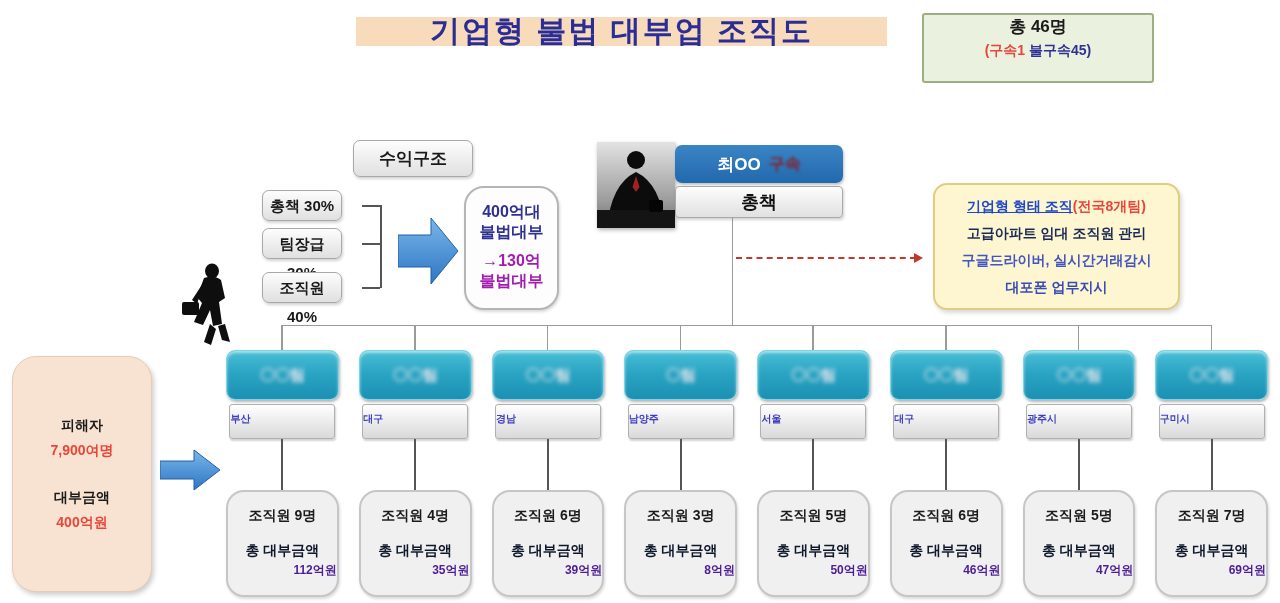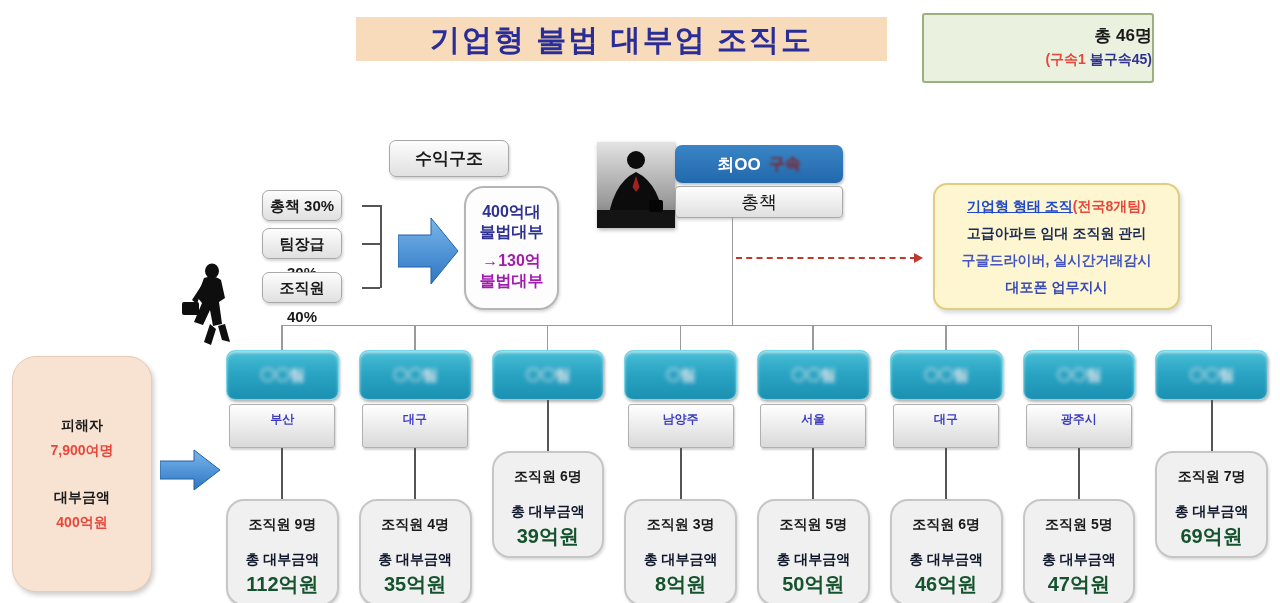--- a/index.html
+++ b/index.html
@@ -1,37 +1,37 @@
 <!DOCTYPE html>
 <html><head>
 <meta charset="utf-8">
 <style>
   * { margin:0; padding:0; box-sizing:border-box; }
   html,body { background:#fff; }
   body { font-family:"Liberation Sans","DejaVu Sans",sans-serif; }
   .canvas { position:relative; width:1280px; height:603px; background:#fff; overflow:hidden; }
 
   
-  .title-bar { position:absolute; left:356px; top:17px; width:531px; height:44px;
-    background:#f7dbbb; display:flex; align-items:flex-end; justify-content:center; }
+  .title-bar { position:absolute; left:356px; top:17px; width:531px; height:29px;
+    background:#f7dbbb; display:flex; align-items:center; justify-content:center; }
   .title-bar span { font-size:30px; font-weight:bold; color:#2b2d96; letter-spacing:2px; }
 
   
   .total-box { position:absolute; left:922px; top:13px; width:232px; height:70px;
-    background:#eaf1de; border:2px solid #9caf7e; border-radius:3px; text-align:right; padding-top:9px; }
+    background:#eaf1de; border:2px solid #9caf7e; border-radius:3px; text-align:center; }
   .total-box .l1 { font-size:17px; font-weight:bold; color:#1a1a1a; }
   .total-box .l2 { font-size:14px; font-weight:bold; margin-top:4px; }
   .total-box .red { color:#e8463a; }
   .total-box .blue { color:#2e3192; }
 
   
   .plate { background:linear-gradient(180deg,#fdfdfd,#e0e0e0); border:1px solid #a8a8a8;
     border-radius:7px; box-shadow:1px 2px 3px rgba(0,0,0,.18); text-align:center; }
   .profit-title { position:absolute; left:353px; top:140px; width:120px; height:37px;
-    line-height:35px; font-size:17px; font-weight:bold; color:#1a1a1a;margin-left:36px; }
+    line-height:35px; font-size:17px; font-weight:bold; color:#1a1a1a; }
   .pct { position:absolute; left:262px; width:80px; height:31px; line-height:29px;
     font-size:15px; font-weight:bold; color:#1a1a1a; }
   .pct.p1 { top:190px; } .pct.p2 { top:228px; } .pct.p3 { top:272px; }
   .bracket { position:absolute; background:#555; }
   .result-box { position:absolute; left:464px; top:186px; width:95px; height:124px;
     background:#fdfdfd; border:2px solid #b5b5b5; border-radius:20px;
     box-shadow:1px 2px 3px rgba(0,0,0,.15); text-align:center; padding-top:14px; }
   .result-box div { font-size:16px; font-weight:bold; line-height:20px; }
   .result-box .blue { color:#2e3192; }
   .result-box .red { color:#a21caf; }
@@ -40,21 +40,21 @@
   
   .photo { position:absolute; left:597px; top:142px; width:78px; height:86px;
     box-shadow:1px 2px 4px rgba(0,0,0,.3); }
   .name-plate { position:absolute; left:675px; top:145px; width:168px; height:38px;
     background:linear-gradient(180deg,#3a85c6,#2268ac); border-radius:7px;
     display:flex; align-items:center; justify-content:center; gap:8px;
     box-shadow:1px 2px 3px rgba(0,0,0,.25); }
   .name-plate .nm { color:#fff; font-weight:bold; font-size:17px; }
   .name-plate .st { color:#8e1a1a; font-weight:bold; font-size:16px; filter:blur(1.4px); }
   .role-plate { position:absolute; left:675px; top:186px; width:168px; height:32px;
-    line-height:30px; font-size:18px; font-weight:normal; color:#111; border-radius:4px; }
+    line-height:30px; font-size:18px; font-weight:bold; color:#111; border-radius:4px; }
 
   
   .note { position:absolute; left:933px; top:183px; width:247px; height:127px;
     background:#fdf6d0; border:2px solid #e0ce7e; border-radius:14px;
     box-shadow:2px 3px 4px rgba(0,0,0,.15); text-align:center; padding-top:8px; }
   .note div { font-size:14px; font-weight:bold; line-height:27px; }
   .note .t { color:#1f49c8; text-decoration:underline; }
   .note .tx { color:#e8463a; }
   .note .n1 { color:#1b2a55; } .note .n2 { color:#4355c0; } .note .n3 { color:#3a4bb5; }
 
@@ -75,29 +75,29 @@
   .victim .sp { height:22px; }
 
   
   .cols { position:absolute; left:226px; top:350px; width:1042px; display:flex; gap:20px; }
   .col { flex:1; position:relative; }
   .col::before { content:""; position:absolute; top:-25px; left:calc(50% - 1px); width:1.5px; height:25px; background:#9a9a9a; }
   .teal { height:50px; border-radius:9px; background:linear-gradient(180deg,#4abfd6 0%,#2ba5c4 45%,#1b90b2 100%);
     border:1px solid #79d6e6; box-shadow:inset 0 2px 3px rgba(255,255,255,.55), 1px 2px 3px rgba(0,0,0,.3);
     display:flex; align-items:center; justify-content:center; }
   .tname { color:#fff0f3; font-size:15px; font-weight:bold; filter:blur(2.3px); opacity:.95; }
-  .loc { width:94%; height:44px; margin:4px auto 0; line-height:28px; text-align:center;
+  .loc { width:94%; height:35px; margin:4px auto 0; line-height:28px; 
     background:linear-gradient(180deg,#ffffff,#d9d9d9); border:1px solid #b0b0b0; border-radius:3px;
-    box-shadow:1px 2px 2px rgba(0,0,0,.18); font-size:12px; font-weight:bold; color:#3d3dc2; }
+    box-shadow:1px 2px 2px rgba(0,0,0,.18); font-size:10px; font-weight:bold; color:#3d3dc2; }
   .stub { width:2px; height:51px; background:#555; margin:0 auto; }
   .detail { height:107px; background:#f0f0f0; border:2px solid #c6c6c6; border-radius:18px;
     box-shadow:1px 2px 3px rgba(0,0,0,.15); text-align:center; }
   .detail .mem { font-size:14px; font-weight:bold; color:#1a1a1a; margin-top:15px; }
   .detail .al { font-size:14px; font-weight:bold; color:#0f172a; margin-top:17px; }
-  .detail .av { font-size:20px; font-weight:bold; color:#14532d; margin-top:2px; }
+  .detail .av { font-size:12px; font-weight:bold; color:#4c1d95; margin-top:2px;text-align:right; }
 
   .arrow-svg, .man-svg { position:absolute; }
 </style>
 </head>
 <body>
 
 <div class="canvas">
 
   <div class="title-bar">
     <span>기업형 불법 대부업 조직도</span>
@@ -230,20 +230,21 @@
         <div class="mem">조직원 4명</div>
         <div class="al">총 대부금액</div>
         <div class="av">35억원</div>
       </div>
     </div>
 
     <div class="col">
       <div class="teal">
           <span class="tname">〇〇팀</span>
         </div>
+      <div class="loc">경남</div>
       <div class="stub"></div>
       <div class="detail">
         <div class="mem">조직원 6명</div>
         <div class="al">총 대부금액</div>
         <div class="av">39억원</div>
       </div>
     </div>
 
     <div class="col">
       <div class="teal">
@@ -294,20 +295,21 @@
         <div class="mem">조직원 5명</div>
         <div class="al">총 대부금액</div>
         <div class="av">47억원</div>
       </div>
     </div>
 
     <div class="col">
       <div class="teal">
           <span class="tname">〇〇팀</span>
         </div>
+      <div class="loc">구미시</div>
       <div class="stub"></div>
       <div class="detail">
         <div class="mem">조직원 7명</div>
         <div class="al">총 대부금액</div>
         <div class="av">69억원</div>
       </div>
     </div>
 
   </div>
 </div>

